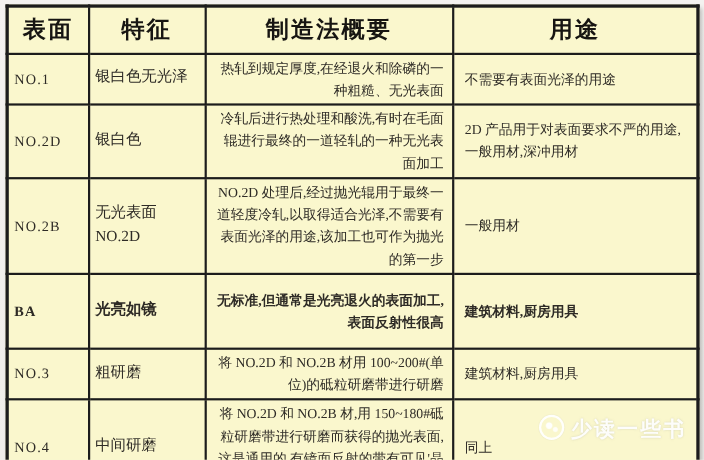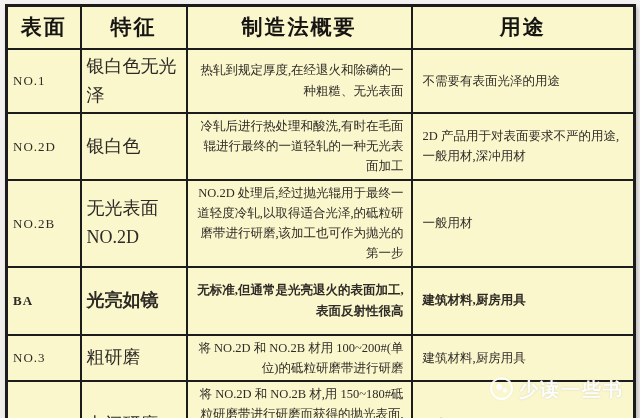--- a/index.html
+++ b/index.html
@@ -43,21 +43,21 @@
     font-size: 21px;
     letter-spacing: 2px;
     color: #171512;
   }
   tbody td { font-size: 12.5px; line-height: 1.62; }
   td.c-surface {
     font-family: "Liberation Serif", serif;
     font-size: 13px;
     letter-spacing: 1px;
   }
-  td.c-feature { font-size: 18px; }
+  td.c-feature { font-size: 14px; }
   td.c-process { text-align: right; padding: 2px 7px; }
   td.c-usage   { padding: 2px 10px; }
   tbody tr:nth-child(1) { height: 46px; }
   tbody tr:nth-child(2) { height: 63px; }
   tbody tr:nth-child(3) { height: 61px; }
   tbody tr:nth-child(4) { height: 68px; font-weight: bold; }
   tbody tr:nth-child(5) { height: 44px; }
   tbody tr:nth-child(6) { height: 79px; }
   .watermark {
     position: absolute;
@@ -115,21 +115,21 @@
       </tr>
       <tr>
         <td class="c-surface">NO.2D</td>
         <td class="c-feature">银白色</td>
         <td class="c-process">冷轧后进行热处理和酸洗,有时在毛面辊进行最终的一道轻轧的一种无光表面加工</td>
         <td class="c-usage">2D 产品用于对表面要求不严的用途,一般用材,深冲用材</td>
       </tr>
       <tr>
         <td class="c-surface">NO.2B</td>
         <td class="c-feature">无光表面 NO.2D</td>
-        <td class="c-process">NO.2D 处理后,经过抛光辊用于最终一道轻度冷轧,以取得适合光泽,的砥粒研磨带进行研磨,该加工也可作为抛光的第一步</td>
+        <td class="c-process">NO.2D 处理后,经过抛光辊用于最终一道轻度冷轧,以取得适合光泽,不需要有表面光泽的用途,该加工也可作为抛光的第一步</td>
         <td class="c-usage">一般用材</td>
       </tr>
       <tr>
         <td class="c-surface">BA</td>
         <td class="c-feature">光亮如镜</td>
         <td class="c-process">无标准,但通常是光亮退火的表面加工,表面反射性很高</td>
         <td class="c-usage">建筑材料,厨房用具</td>
       </tr>
       <tr>
         <td class="c-surface">NO.3</td>

